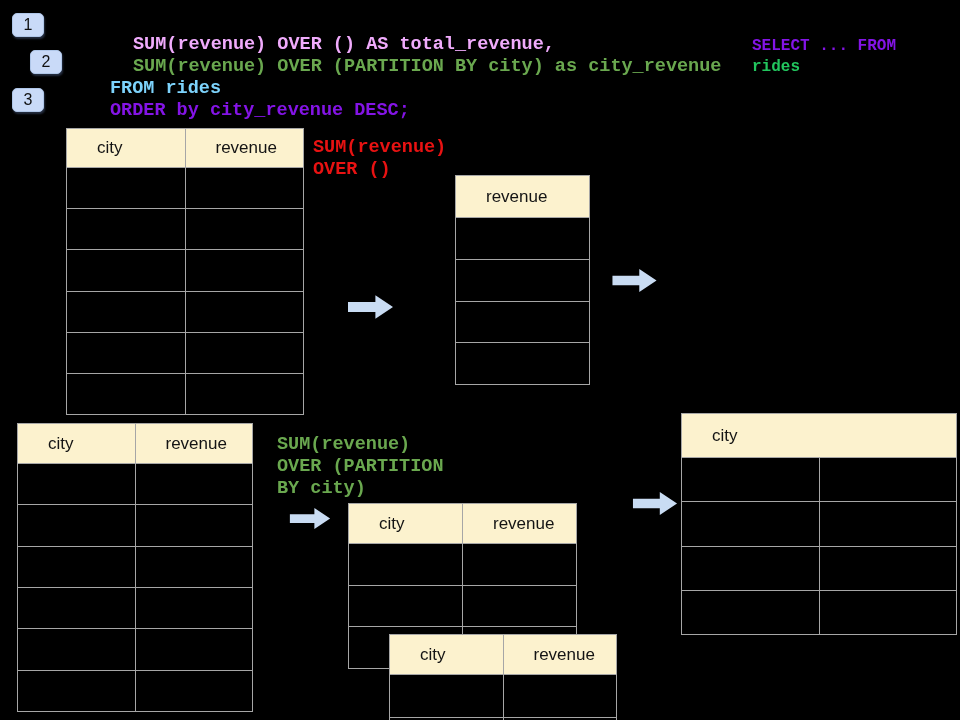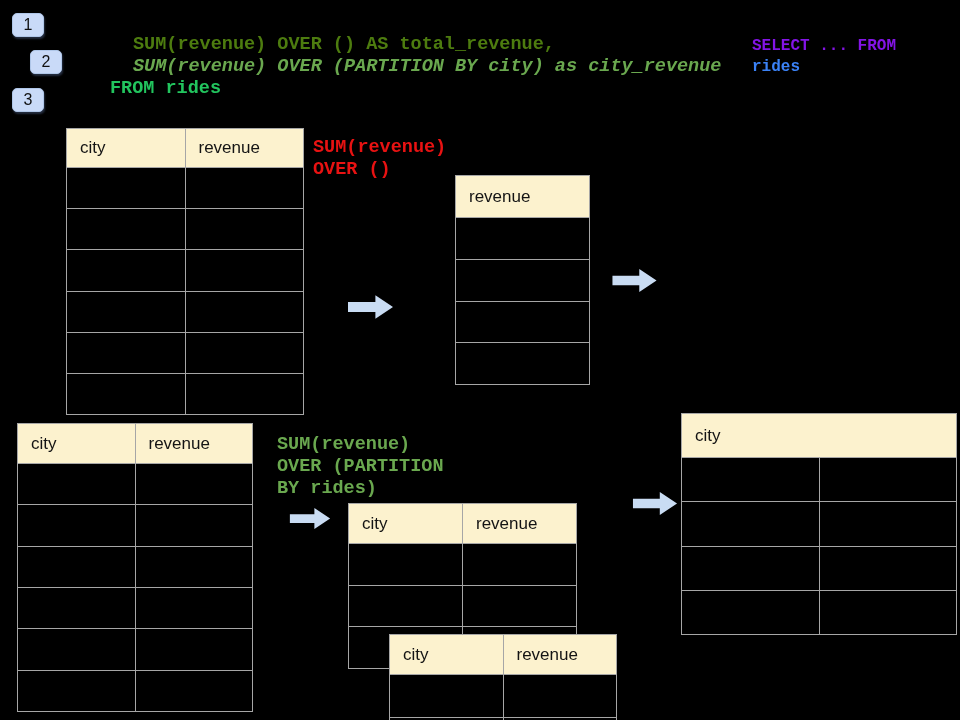--- a/index.html
+++ b/index.html
@@ -14,21 +14,21 @@
   
   .badge{position:absolute;width:30px;height:22px;background:#C9DAF8;border:1px solid #AFC6E8;
          border-radius:5px;display:flex;align-items:center;justify-content:center;
          font-size:16px;color:#111;box-shadow:1px 2px 2px rgba(40,50,70,.9);}
 
   
   .table{position:absolute;display:flex;flex-direction:column;background:#000;
          border:1px solid #A6A6A6;box-sizing:border-box;}
   .thead{display:flex;background:#FCF2CE;border-bottom:1px solid #A6A6A6;flex:0 0 auto;
          height:var(--hh,40px);}
-  .hcell{flex:1;display:flex;align-items:center;padding-left:13px;font-size:17px;color:#141414;
+  .hcell{flex:1;display:flex;align-items:center;padding-left:30px;font-size:17px;color:#141414;
          overflow:hidden;}
   .hcell + .hcell{border-left:1px solid #A6A6A6;}
   .trow{display:flex;flex:1 1 0;}
   .trow + .trow{border-top:1px solid #A6A6A6;}
   .tcell{flex:1;}
   .tcell + .tcell{border-left:1px solid #A6A6A6;}
 
   
   .arrow{position:absolute;}
 </style>
@@ -40,33 +40,34 @@
   <div class="badge" style="left:12px;top:13px;">
     <span>1</span>
   </div>
   <div class="badge" style="left:30px;top:50px;">
     <span>2</span>
   </div>
   <div class="badge" style="left:12px;top:88px;">
     <span>3</span>
   </div>
 
-  <div class="code" style="left: 133px; top: 34px; color: #4d7c0f;">SUM(revenue) OVER () AS total_revenue,</div>
-  <div class="code" style="left: 133px; top: 56px; color: rgb(106, 168, 79); font-style: italic;">SUM(revenue) OVER (PARTITION BY city) as city_revenue</div>
-  <div class="code" style="left: 110px; top: 78px; color: #22c55e;">FROM rides</div>
+  <div class="code" style="left: 133px; top: 34px; color: #f0abfc;">SUM(revenue) OVER () AS total_revenue,</div>
+  <div class="code" style="left: 133px; top: 56px; color: rgb(106, 168, 79);">SUM(revenue) OVER (PARTITION BY city) as city_revenue</div>
+  <div class="code" style="left: 110px; top: 78px; color: #7dd3fc;">FROM rides</div>
+  <div class="code" style="left: 110px; top: 100px; color: rgb(132, 20, 230);">ORDER by city_revenue DESC;</div>
 
   <div class="code code-sm" style="left: 752px; top: 36px; color: rgb(132, 20, 230); font-family: Liberation Mono, monospace;">SELECT ... FROM</div>
-  <div class="code code-sm" style="left: 752px; top: 57px; color: #3b82f6;">rides</div>
+  <div class="code code-sm" style="left: 752px; top: 57px; color: #22c55e;">rides</div>
 
   <div class="code" style="left: 313px; top: 137px; color: rgb(232, 18, 18);">SUM(revenue)</div>
   <div class="code" style="left: 313px; top: 159px; color: rgb(232, 18, 18);">OVER ()</div>
 
   <div class="code" style="left: 277px; top: 434px; color: rgb(106, 168, 79);">SUM(revenue)</div>
   <div class="code" style="left: 277px; top: 456px; color: rgb(106, 168, 79);">OVER (PARTITION</div>
-  <div class="code" style="left: 277px; top: 478px; color: rgb(106, 168, 79);">BY rides)</div>
+  <div class="code" style="left: 277px; top: 478px; color: rgb(106, 168, 79);">BY city)</div>
 
   <div class="table" style="left:66px;top:128px;width:238px;height:287px;--hh:38px;">
       <div class="thead">
         <div class="hcell">city</div>
         <div class="hcell">revenue</div>
       </div>
       <div class="trow">
         <div class="tcell"></div>
         <div class="tcell"></div>
       </div>

